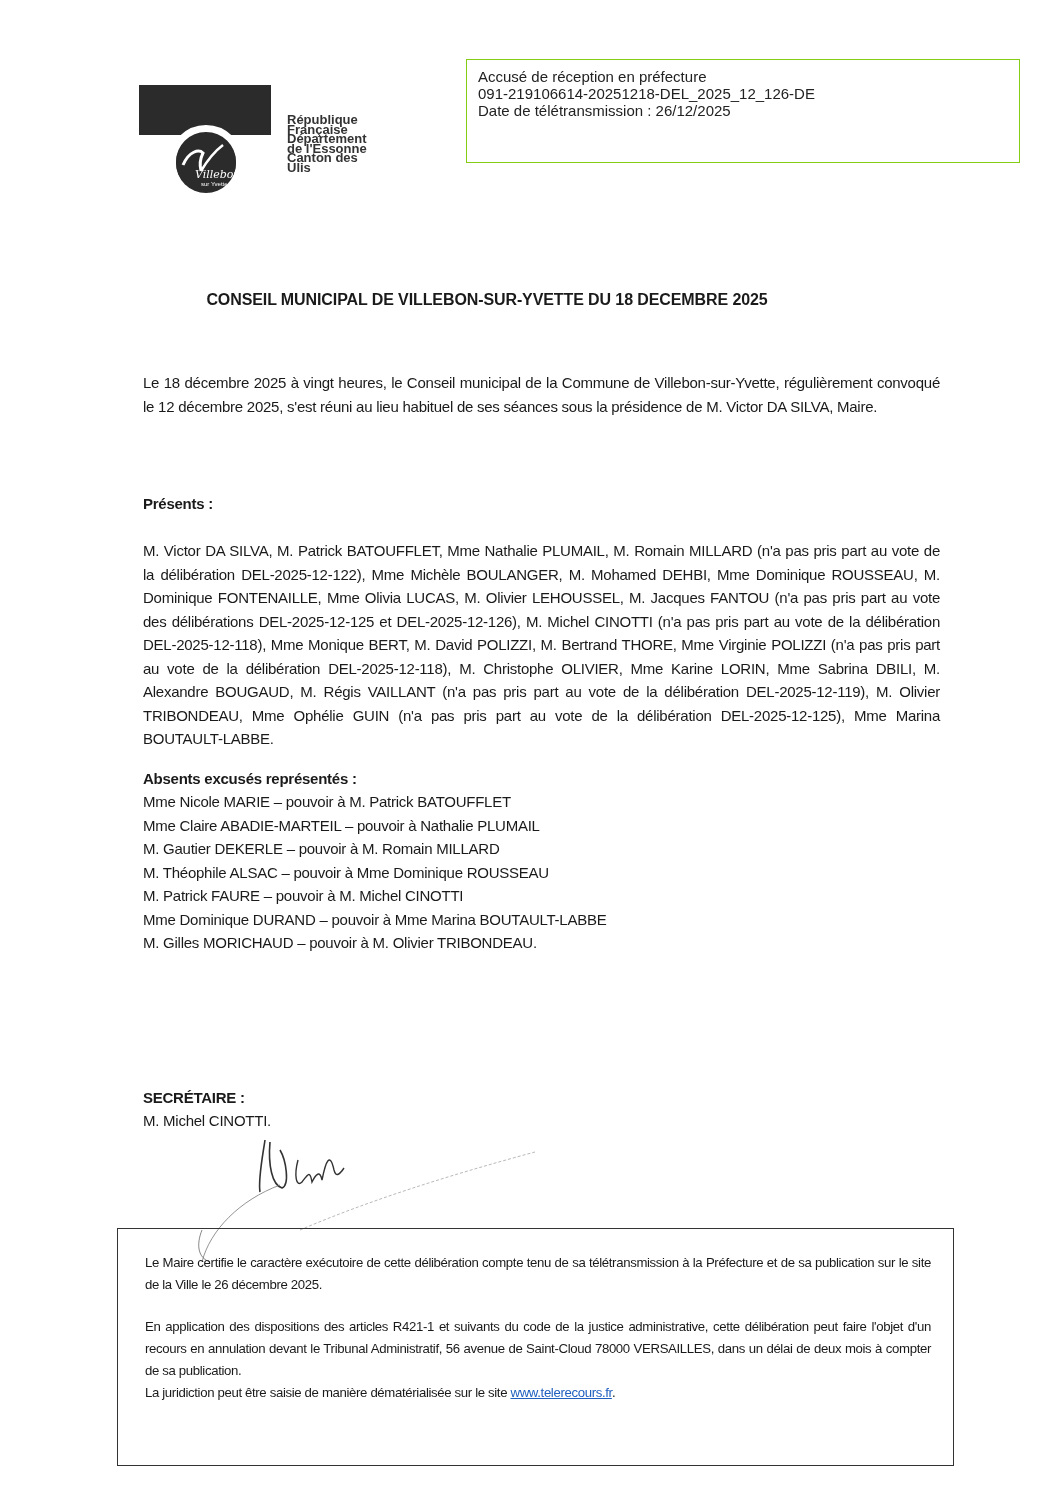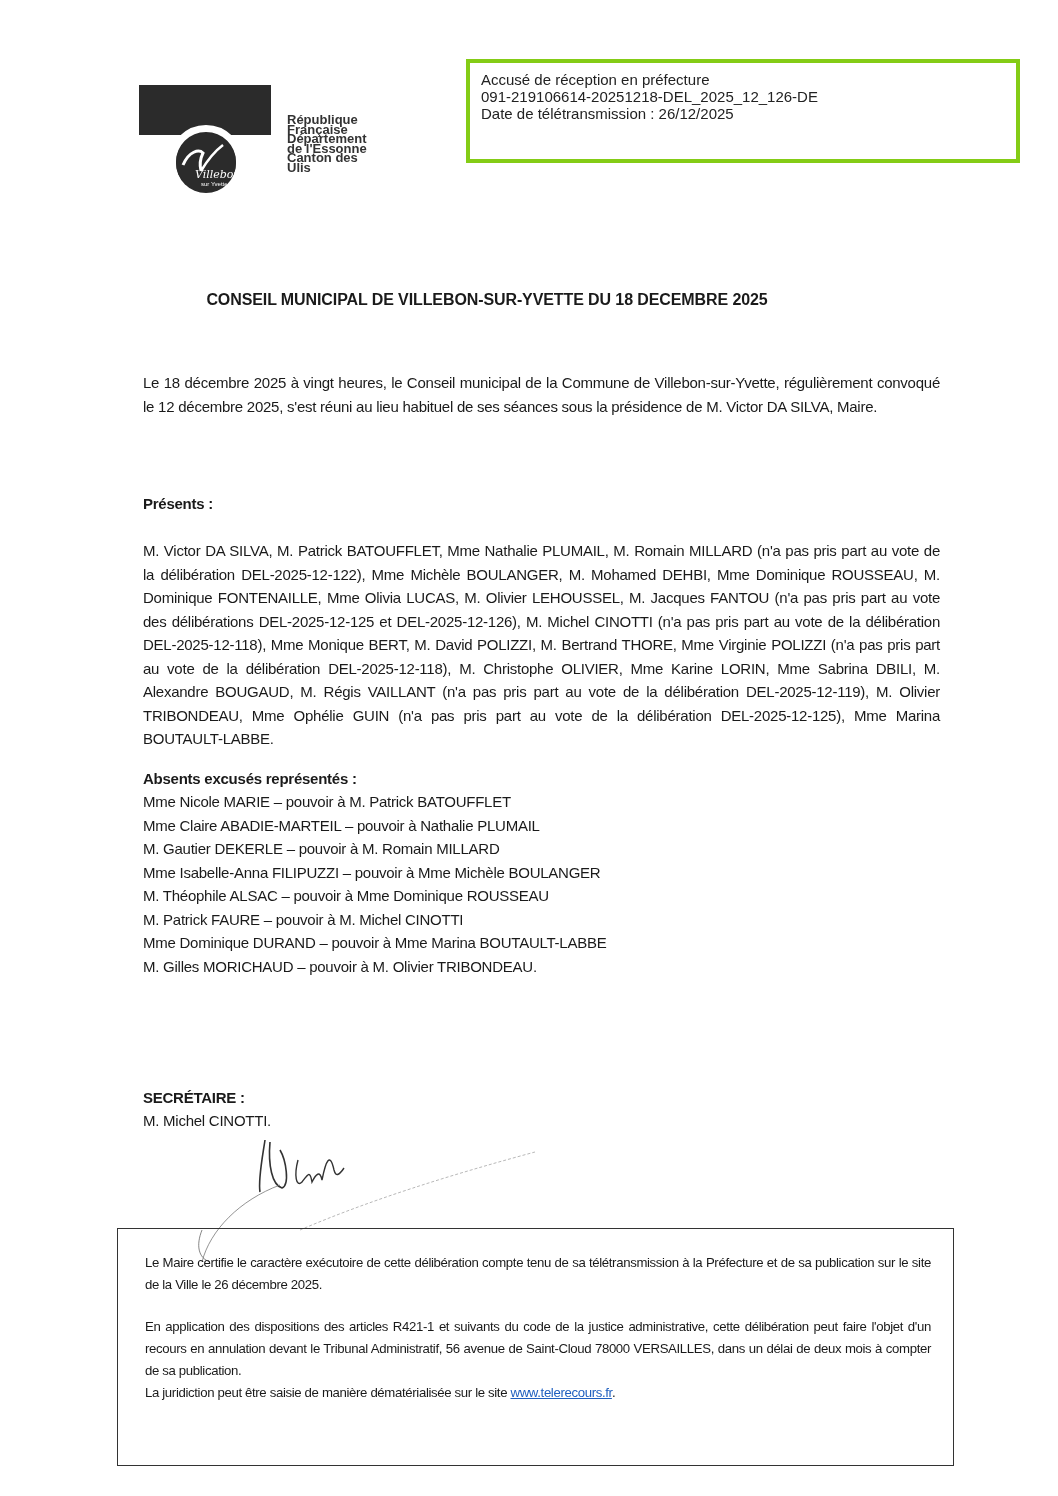--- a/index.html
+++ b/index.html
@@ -29,21 +29,21 @@
       position: absolute; left: 62px; top: 96px; color: #fff; font-size: 6px;
     }
     .logo-swoosh {
       position: absolute; left: 42px; top: 58px; width: 44px; height: 30px;
     }
     .logo-caption {
       position: absolute; left: 287px; top: 115px; font-size: 13px; line-height: 9.5px; font-weight: bold; color: #333;
     }
     .stamp {
       position: absolute; left: 466px; top: 59px; width: 554px; height: 104px;
-      border: 4px solid #84cc16; box-sizing: border-box; padding: 8px 0 0 11px;
+      border: 1px solid #84cc16; box-sizing: border-box; padding: 8px 0 0 11px;
       font-family: "Liberation Sans", sans-serif; font-size: 15px; line-height: 17px; color: #222;
     }
     .title {
       position: absolute; left: 0; width: 974px; top: 291px; text-align: center;
       font-family: "Liberation Sans", sans-serif; font-weight: bold; font-size: 16px; letter-spacing: -0.1px;
       color: #1a1a1a;
     }
     .body-text {
       position: absolute; left: 143px; width: 797px;
       font-family: "Liberation Sans", sans-serif; font-size: 15px; line-height: 23.5px;
@@ -105,21 +105,20 @@
 <div class="body-text intro">Le 18 décembre 2025 à vingt heures, le Conseil municipal de la Commune de Villebon-sur-Yvette, régulièrement convoqué le 12 décembre 2025, s'est réuni au lieu habituel de ses séances sous la présidence de M. Victor DA SILVA, Maire.</div>
 
 <div class="body-text presents-head">Présents :</div>
 <div class="body-text presents">M. Victor DA SILVA, M. Patrick BATOUFFLET, Mme Nathalie PLUMAIL, M. Romain MILLARD (n'a pas pris part au vote de la délibération DEL-2025-12-122), Mme Michèle BOULANGER, M. Mohamed DEHBI, Mme Dominique ROUSSEAU, M. Dominique FONTENAILLE, Mme Olivia LUCAS, M. Olivier LEHOUSSEL, M. Jacques FANTOU (n'a pas pris part au vote des délibérations DEL-2025-12-125 et DEL-2025-12-126), M. Michel CINOTTI (n'a pas pris part au vote de la délibération DEL-2025-12-118), Mme Monique BERT, M. David POLIZZI, M. Bertrand THORE, Mme Virginie POLIZZI (n'a pas pris part au vote de la délibération DEL-2025-12-118), M. Christophe OLIVIER, Mme Karine LORIN, Mme Sabrina DBILI, M. Alexandre BOUGAUD, M. Régis VAILLANT (n'a pas pris part au vote de la délibération DEL-2025-12-119), M. Olivier TRIBONDEAU, Mme Ophélie GUIN (n'a pas pris part au vote de la délibération DEL-2025-12-125), Mme Marina BOUTAULT-LABBE.</div>
 
 <div class="body-text absents-head">Absents excusés représentés :</div>
 <div class="body-text absents">
   <div>Mme Nicole MARIE – pouvoir à M. Patrick BATOUFFLET</div>
   <div>Mme Claire ABADIE-MARTEIL – pouvoir à Nathalie PLUMAIL</div>
   <div>M. Gautier DEKERLE – pouvoir à M. Romain MILLARD</div>
-  <div>Mme Isabelle-Anna FILIPUZZI – pouvoir à Mme Michèle BOULANGER</div>
   <div>M. Théophile ALSAC – pouvoir à Mme Dominique ROUSSEAU</div>
   <div>M. Patrick FAURE – pouvoir à M. Michel CINOTTI</div>
   <div>Mme Dominique DURAND – pouvoir à Mme Marina BOUTAULT-LABBE</div>
   <div>M. Gilles MORICHAUD – pouvoir à M. Olivier TRIBONDEAU.</div>
 </div>
 
 <div class="body-text secret-head">SECRÉTAIRE :</div>
 <div class="body-text secret-name">M. Michel CINOTTI.</div>
 
 <svg class="signature" viewBox="0 0 380 140">

